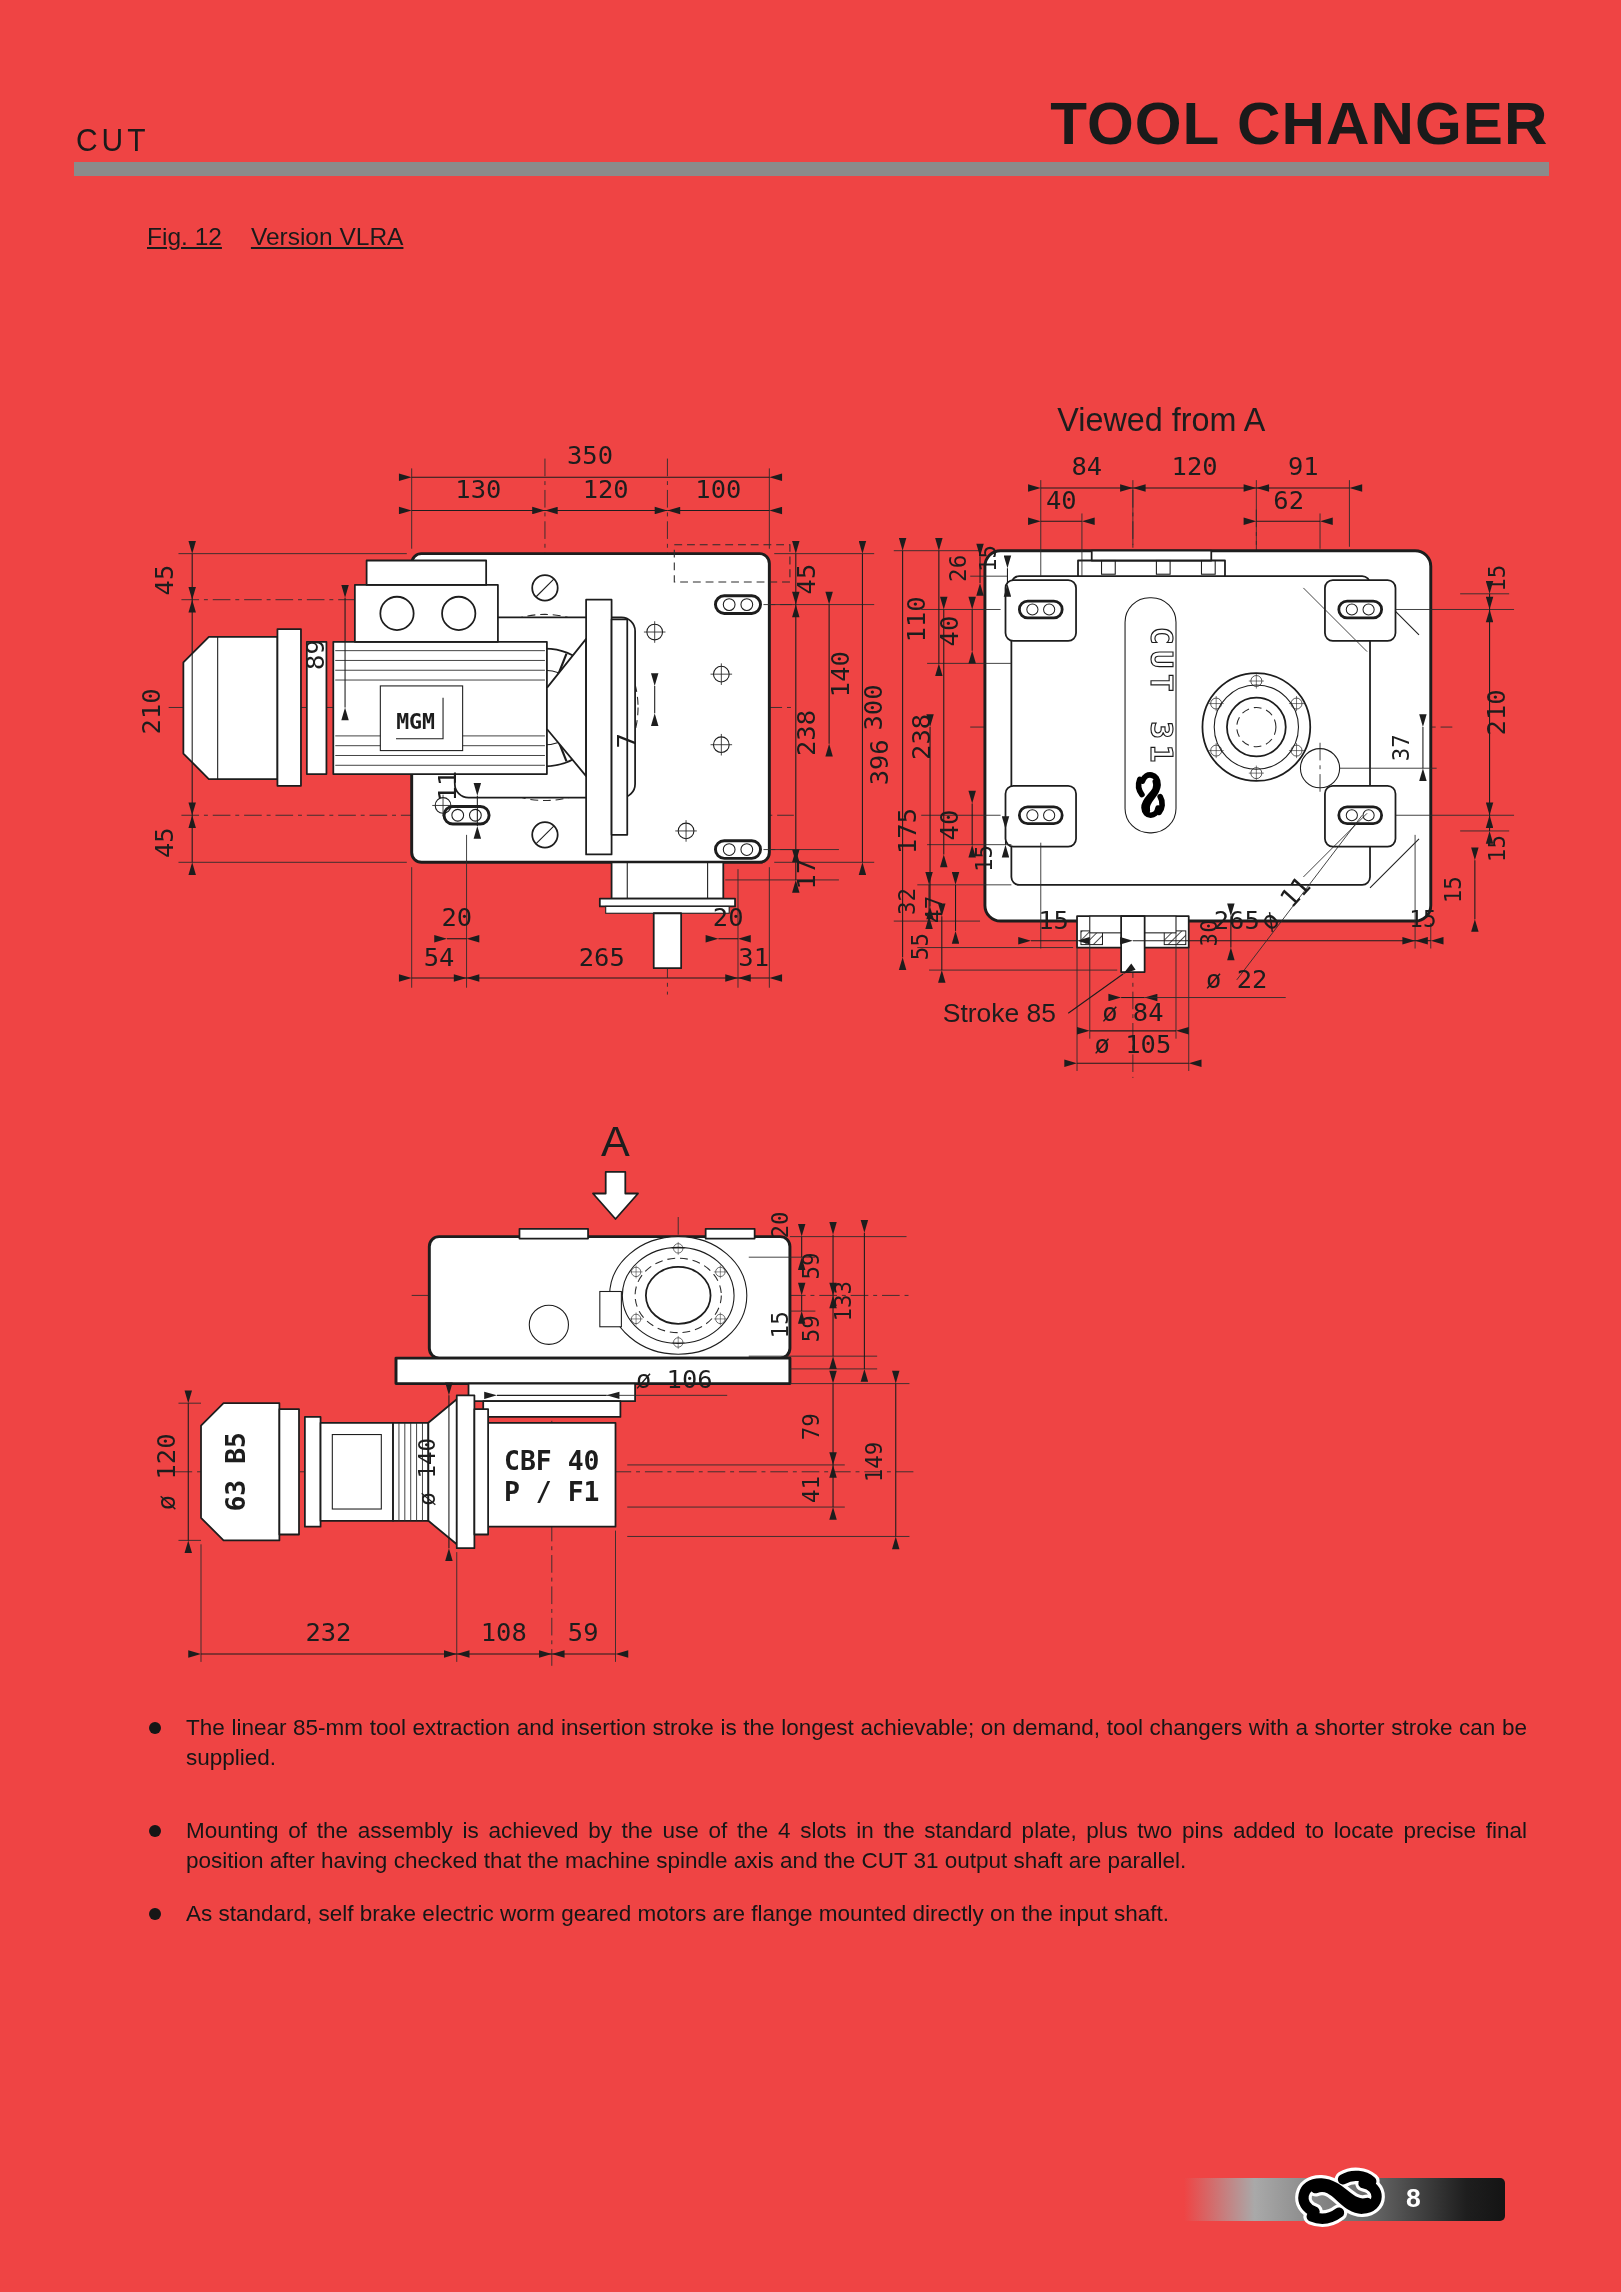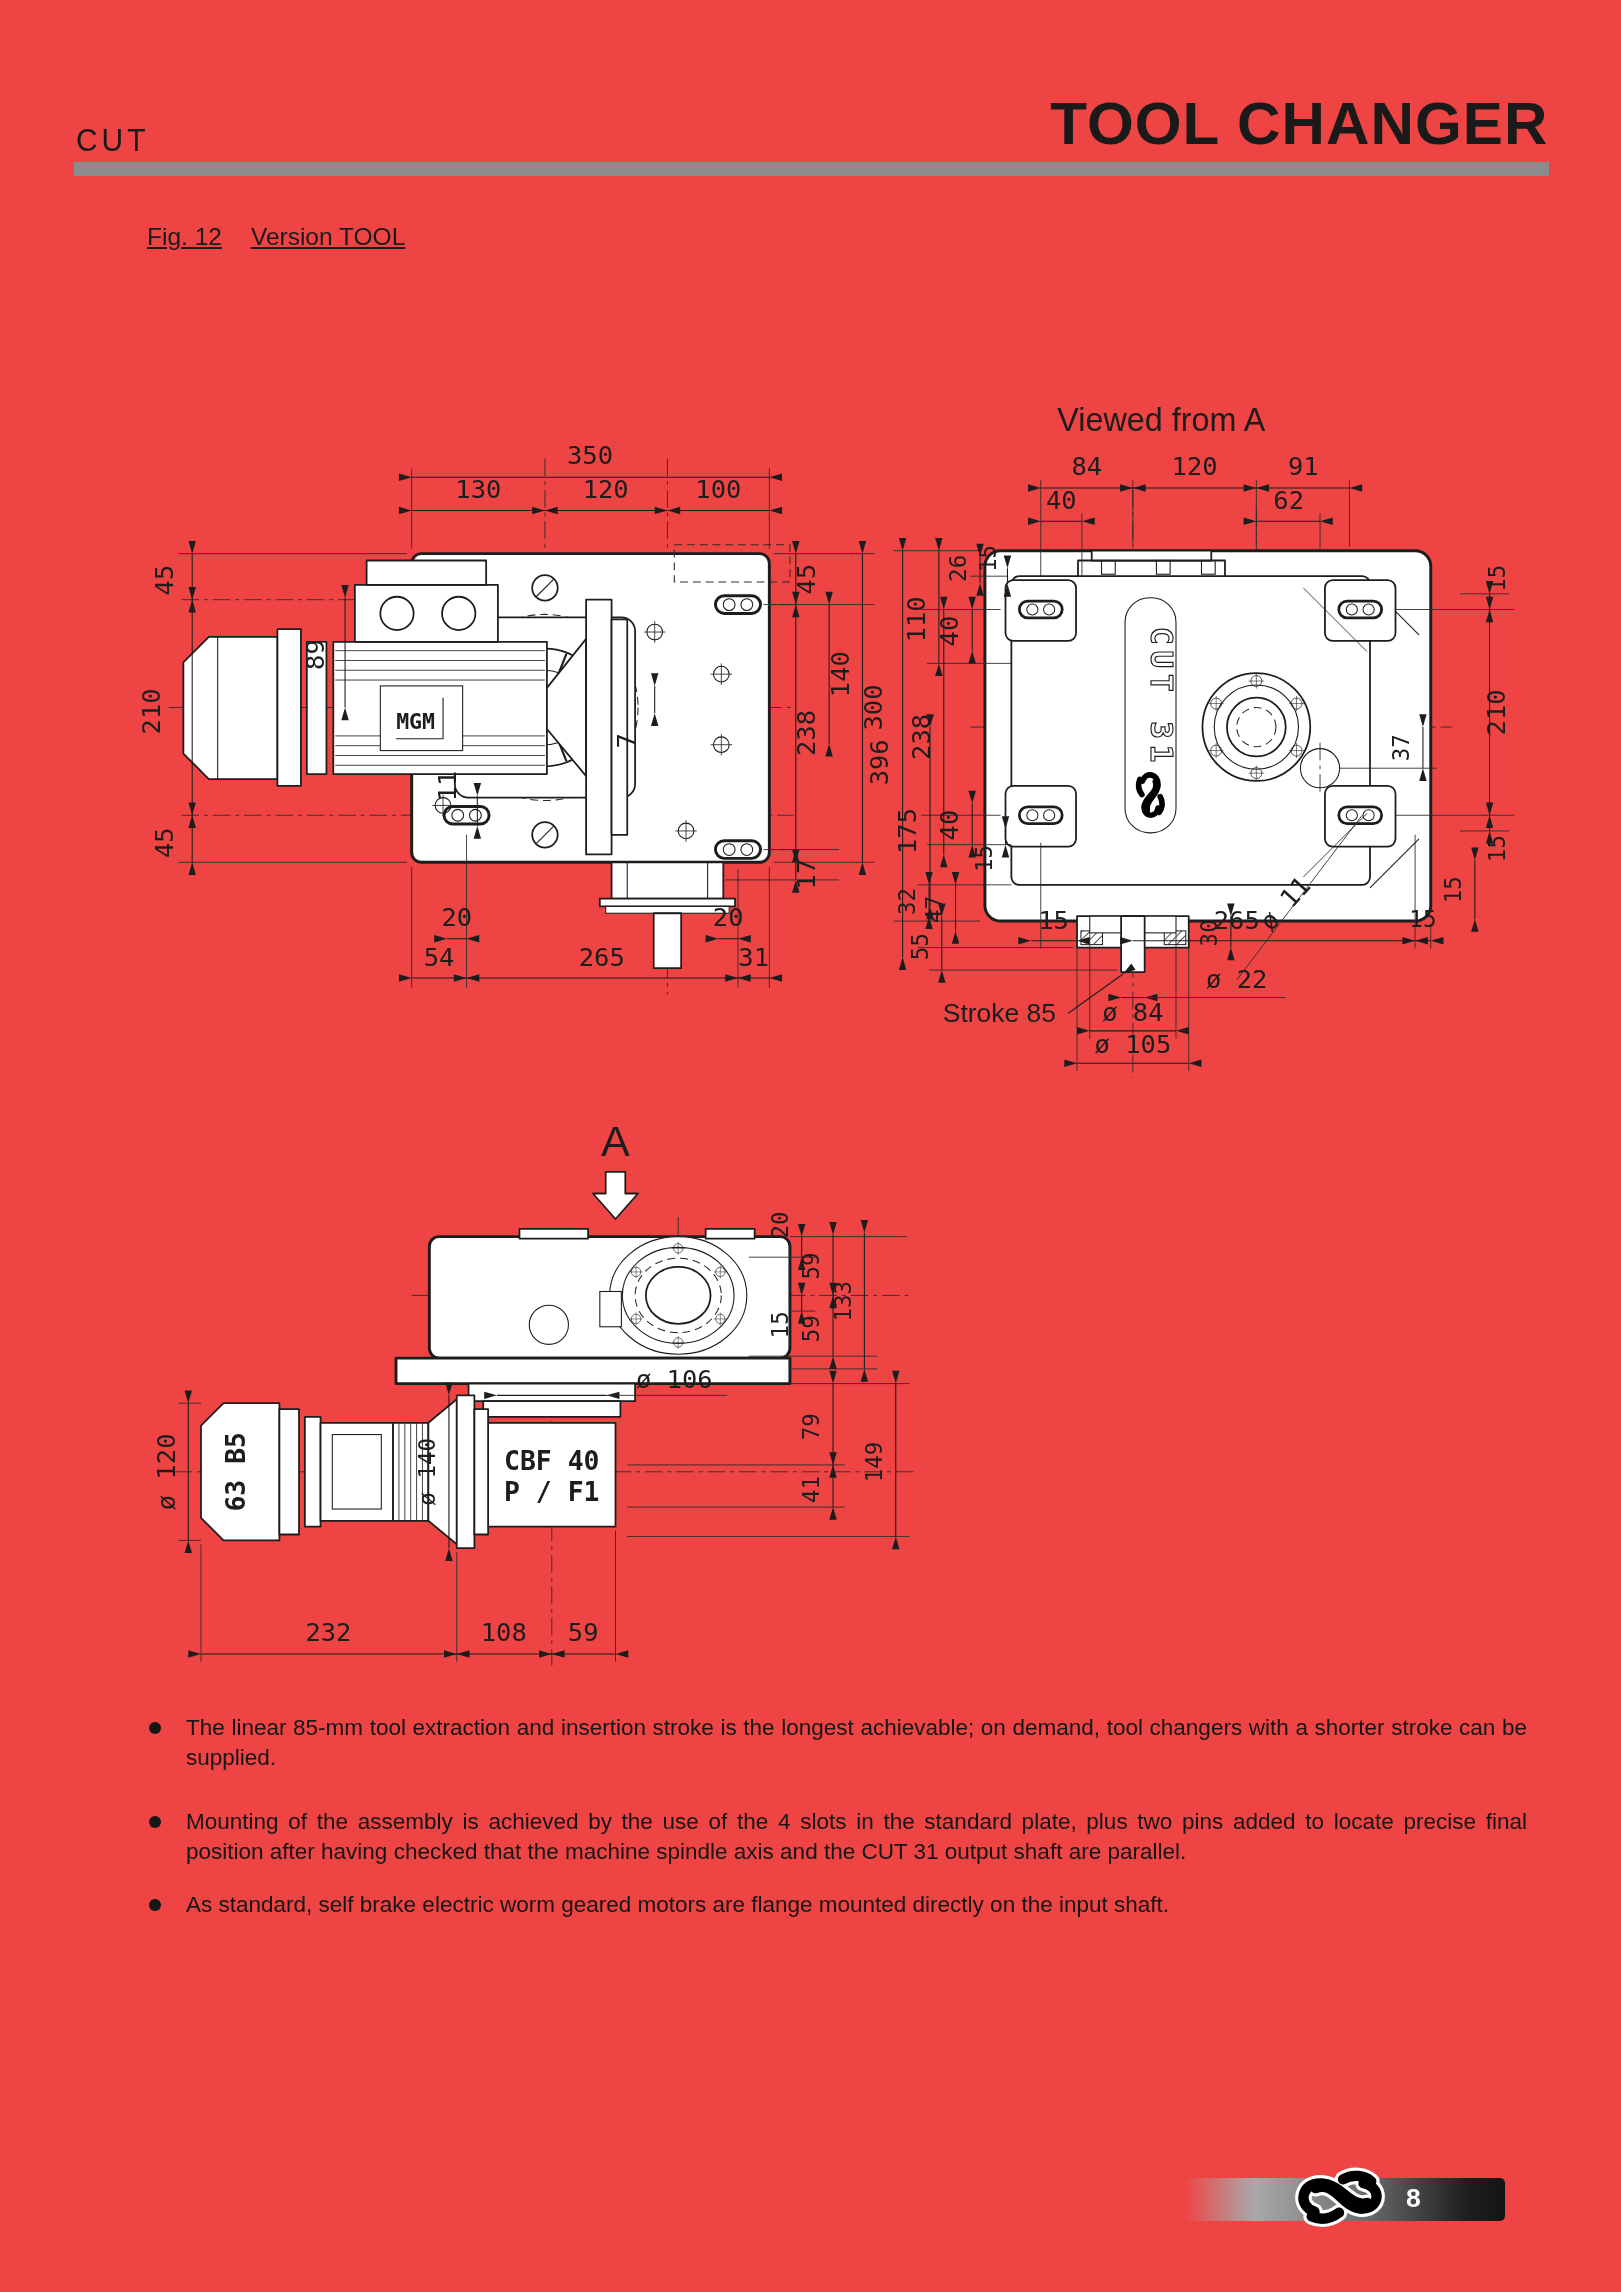--- a/index.html
+++ b/index.html
@@ -35,38 +35,38 @@
   text.mono-sb{font:bold 22px "DejaVu Sans Mono",monospace;fill:var(--ink);text-anchor:middle;}
   text.strip{font:bold 30px "DejaVu Sans Mono",monospace;fill:none;stroke:var(--ink);
              stroke-width:1.2;letter-spacing:6px;text-anchor:middle;}
   .knot-case{stroke:#fff;stroke-width:17;fill:none;stroke-linecap:round;}
   .knot-ink{stroke:#000;stroke-width:10.5;fill:none;stroke-linecap:round;}
   
   .bullets{position:absolute;left:147px;top:1713px;width:1380px;}
   .bullet{position:relative;padding-left:39px;font-size:22.5px;line-height:30px;text-align:justify;
           color:#161616;}
   .bullet .dot{position:absolute;left:2px;top:8.8px;width:11.8px;height:11.8px;border-radius:50%;background:#161616;}
-  .b1{margin-bottom:34px;} .b2{margin-bottom:23px;} .b3{margin-bottom:32px;}
+  .b1{margin-bottom:43px;} .b2{margin-bottom:23px;} .b3{margin-bottom:32px;}
   
   .footbar{position:absolute;left:1184px;top:2178px;width:321px;height:43px;border-radius:0 4.9px 4.9px 0;
            background:linear-gradient(to right, rgba(180,180,180,0) 0%, #a9a9a9 22%, #6f6f6f 55%, #1e1e1e 88%, #141414 100%);}
   .pageno{position:absolute;left:1406px;top:2183px;font-size:26.5px;font-weight:700;color:#fff;
           font-family:"Liberation Sans",sans-serif;}
   svg.footlogo{position:absolute;left:1280px;top:2152px;}
 </style>
 </head>
 <body>
 
 <div class="page">
 
   <div class="brand">CUT</div>
   <div class="doc-title">TOOL CHANGER</div>
   <div class="rule"></div>
   <div class="caption">
-    <span>Fig. 12</span><span>Version TOOL</span>
+    <span>Fig. 12</span><span>Version VLRA</span>
   </div>
 
   <svg class="sheet" width="1621" height="1705" viewBox="0 0 1654 1740">
     <defs>
       <marker id="ah" markerWidth="14" markerHeight="9" refX="0.5" refY="4" orient="auto-start-reverse" markerUnits="userSpaceOnUse">
         <path d="M0.5,4 L13.5,7.8 L13.5,0.2 Z" fill="#1d1d1d"></path>
       </marker>
       <pattern id="hxp" width="6" height="6" patternUnits="userSpaceOnUse" patternTransform="rotate(45)">
         <rect width="6" height="6" fill="#fff"></rect>
         <line x1="0" y1="0" x2="0" y2="6" stroke="#1d1d1d" stroke-width="1.6"></line>

